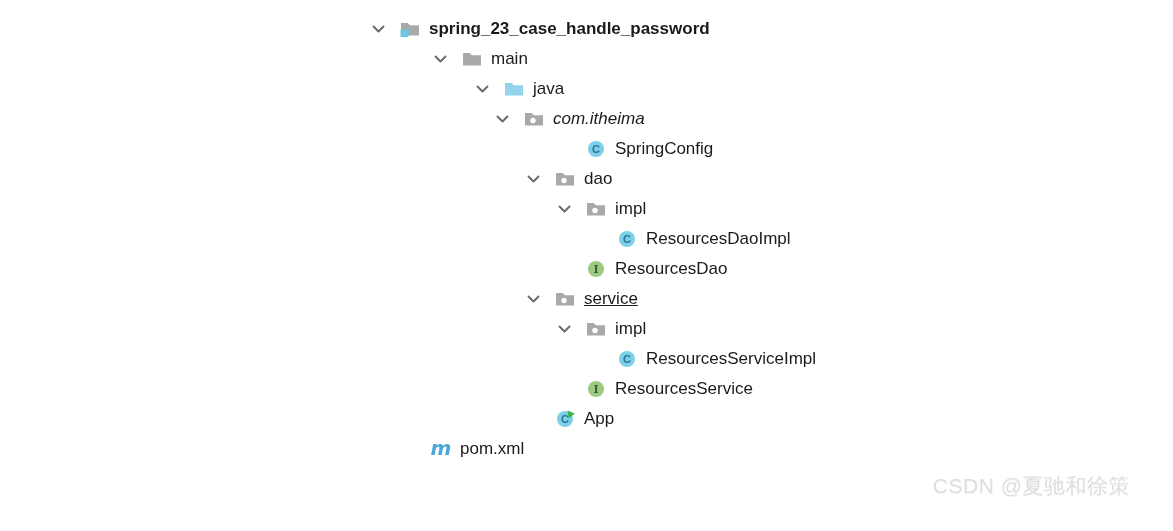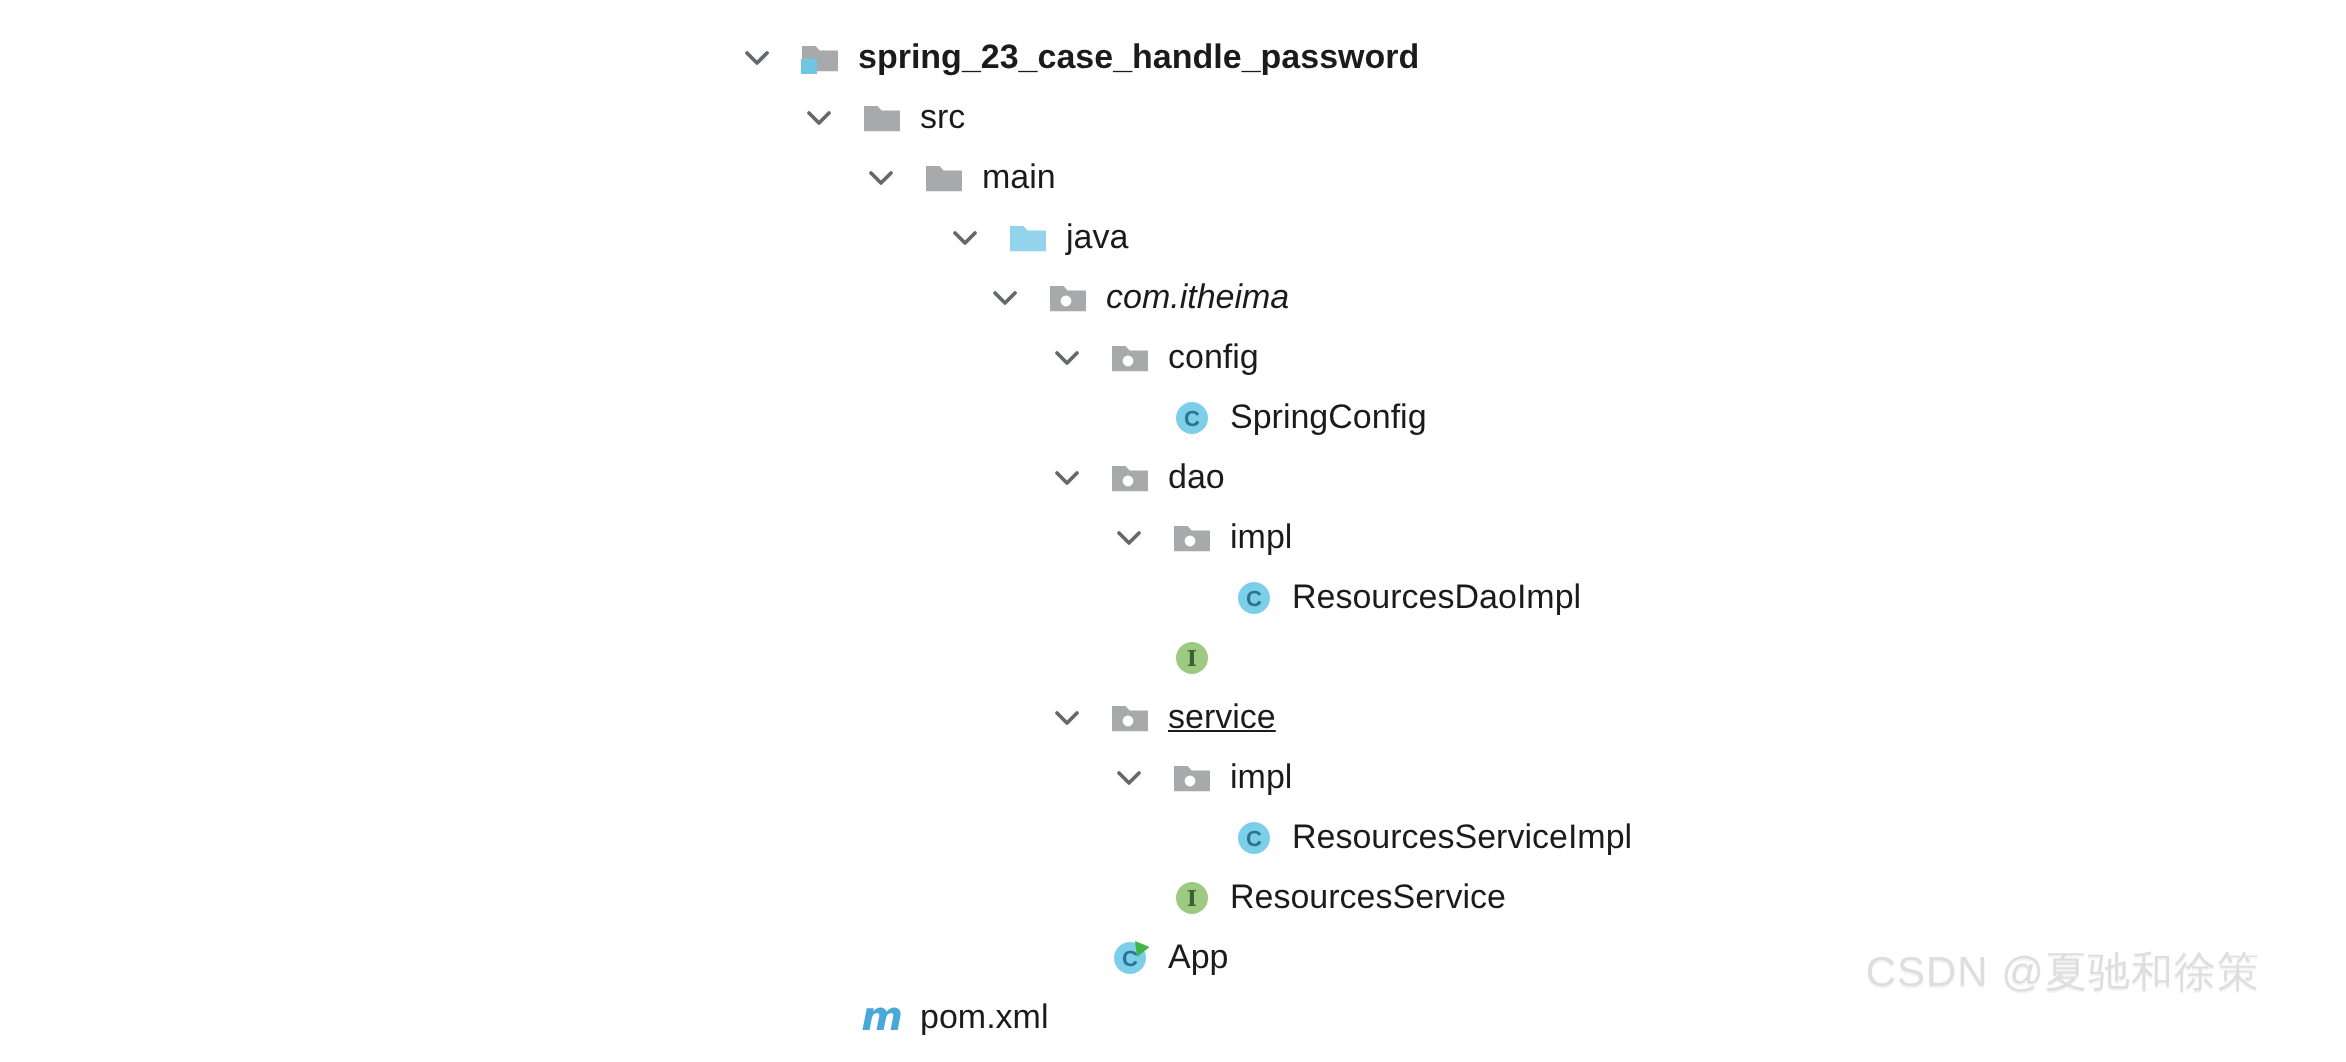--- a/index.html
+++ b/index.html
@@ -77,33 +77,20 @@
           </svg>
         </span>
         <span class="node-icon">
           <svg width="20" height="18" viewBox="0 0 20 18">
             <path d="M1 3 H7.8 L9.8 5.2 H19 V15.6 H1 Z" fill="#a7a9ab"></path>
             <rect x="0.5" y="9.5" width="8" height="7.5" fill="#6ec6e3"></rect>
           </svg>
         </span>
         <span class="node-label bold">spring_23_case_handle_password</span>
       </div>
-      <div class="tree-row" style="padding-left: 402px;">
-        <span class="chevron-slot">
-          <svg width="15" height="16" viewBox="0 0 15 16">
-            <path d="M2.5 5.5 L7.5 10.5 L12.5 5.5" fill="none" stroke="#64696d" stroke-width="1.9" stroke-linecap="round" stroke-linejoin="round"></path>
-          </svg>
-        </span>
-        <span class="node-icon">
-          <svg width="20" height="18" viewBox="0 0 20 18">
-            <path d="M1 3 H7.8 L9.8 5.2 H19 V15.6 H1 Z" fill="#a7a9ab"></path>
-          </svg>
-        </span>
-        <span class="node-label">src</span>
-      </div>
       <div class="tree-row" style="padding-left: 433px;">
         <span class="chevron-slot">
           <svg width="15" height="16" viewBox="0 0 15 16">
             <path d="M2.5 5.5 L7.5 10.5 L12.5 5.5" fill="none" stroke="#64696d" stroke-width="1.9" stroke-linecap="round" stroke-linejoin="round"></path>
           </svg>
         </span>
         <span class="node-icon">
           <svg width="20" height="18" viewBox="0 0 20 18">
             <path d="M1 3 H7.8 L9.8 5.2 H19 V15.6 H1 Z" fill="#a7a9ab"></path>
           </svg>
@@ -129,34 +116,20 @@
             <path d="M2.5 5.5 L7.5 10.5 L12.5 5.5" fill="none" stroke="#64696d" stroke-width="1.9" stroke-linecap="round" stroke-linejoin="round"></path>
           </svg>
         </span>
         <span class="node-icon">
           <svg width="20" height="18" viewBox="0 0 20 18">
             <path d="M1 3 H7.8 L9.8 5.2 H19 V15.6 H1 Z" fill="#a7a9ab"></path>
             <circle cx="9" cy="10.5" r="2.7" fill="#ffffff"></circle>
           </svg>
         </span>
         <span class="node-label">com.itheima</span>
-      </div>
-      <div class="tree-row" style="padding-left: 526px;">
-        <span class="chevron-slot">
-          <svg width="15" height="16" viewBox="0 0 15 16">
-            <path d="M2.5 5.5 L7.5 10.5 L12.5 5.5" fill="none" stroke="#64696d" stroke-width="1.9" stroke-linecap="round" stroke-linejoin="round"></path>
-          </svg>
-        </span>
-        <span class="node-icon">
-          <svg width="20" height="18" viewBox="0 0 20 18">
-            <path d="M1 3 H7.8 L9.8 5.2 H19 V15.6 H1 Z" fill="#a7a9ab"></path>
-            <circle cx="9" cy="10.5" r="2.7" fill="#ffffff"></circle>
-          </svg>
-        </span>
-        <span class="node-label">config</span>
       </div>
       <div class="tree-row" style="padding-left: 557px;">
         <span class="chevron-slot"></span>
         <span class="node-icon">
           <svg width="20" height="18" viewBox="0 0 20 18">
             <circle cx="10" cy="9" r="8" fill="#7ccfe9"></circle>
             <text x="10" y="13" text-anchor="middle" font-size="11" font-weight="bold" font-family="Liberation Sans, sans-serif" fill="#2c7390">C</text>
           </svg>
         </span>
         <span class="node-label">SpringConfig</span>
@@ -200,20 +173,21 @@
         <span class="node-label">ResourcesDaoImpl</span>
       </div>
       <div class="tree-row" style="padding-left: 557px;">
         <span class="chevron-slot"></span>
         <span class="node-icon">
           <svg width="20" height="18" viewBox="0 0 20 18">
             <circle cx="10" cy="9" r="8" fill="#9cca82"></circle>
             <text x="10" y="13" text-anchor="middle" font-size="11" font-weight="bold" font-family="DejaVu Serif, serif" fill="#3f5d33">I</text>
           </svg>
         </span>
+        <span class="node-label">ResourcesDao</span>
       </div>
       <div class="tree-row" style="padding-left: 526px; text-decoration: underline;">
         <span class="chevron-slot">
           <svg width="15" height="16" viewBox="0 0 15 16">
             <path d="M2.5 5.5 L7.5 10.5 L12.5 5.5" fill="none" stroke="#64696d" stroke-width="1.9" stroke-linecap="round" stroke-linejoin="round"></path>
           </svg>
         </span>
         <span class="node-icon">
           <svg width="20" height="18" viewBox="0 0 20 18">
             <path d="M1 3 H7.8 L9.8 5.2 H19 V15.6 H1 Z" fill="#a7a9ab"></path>

